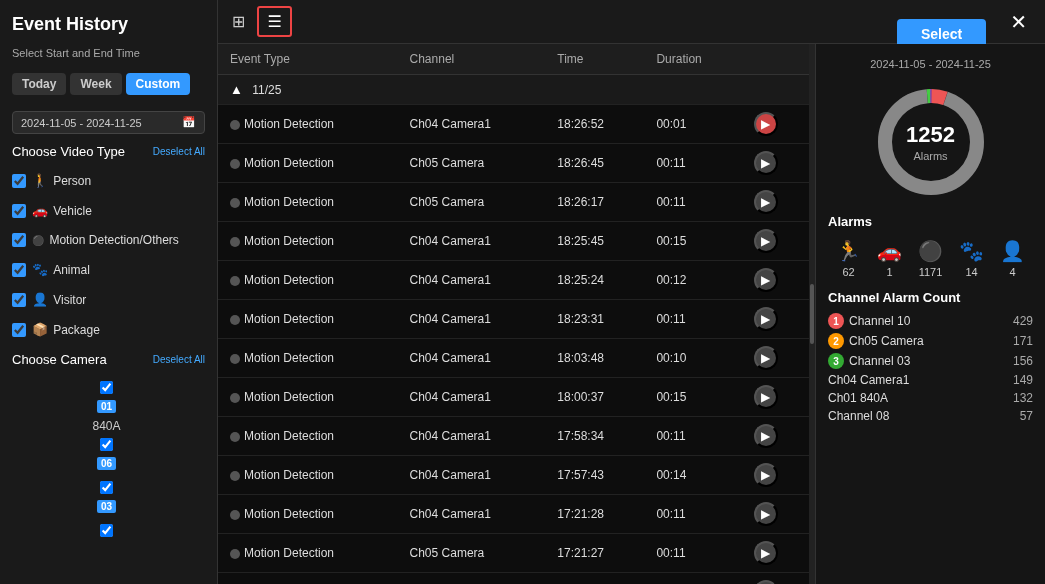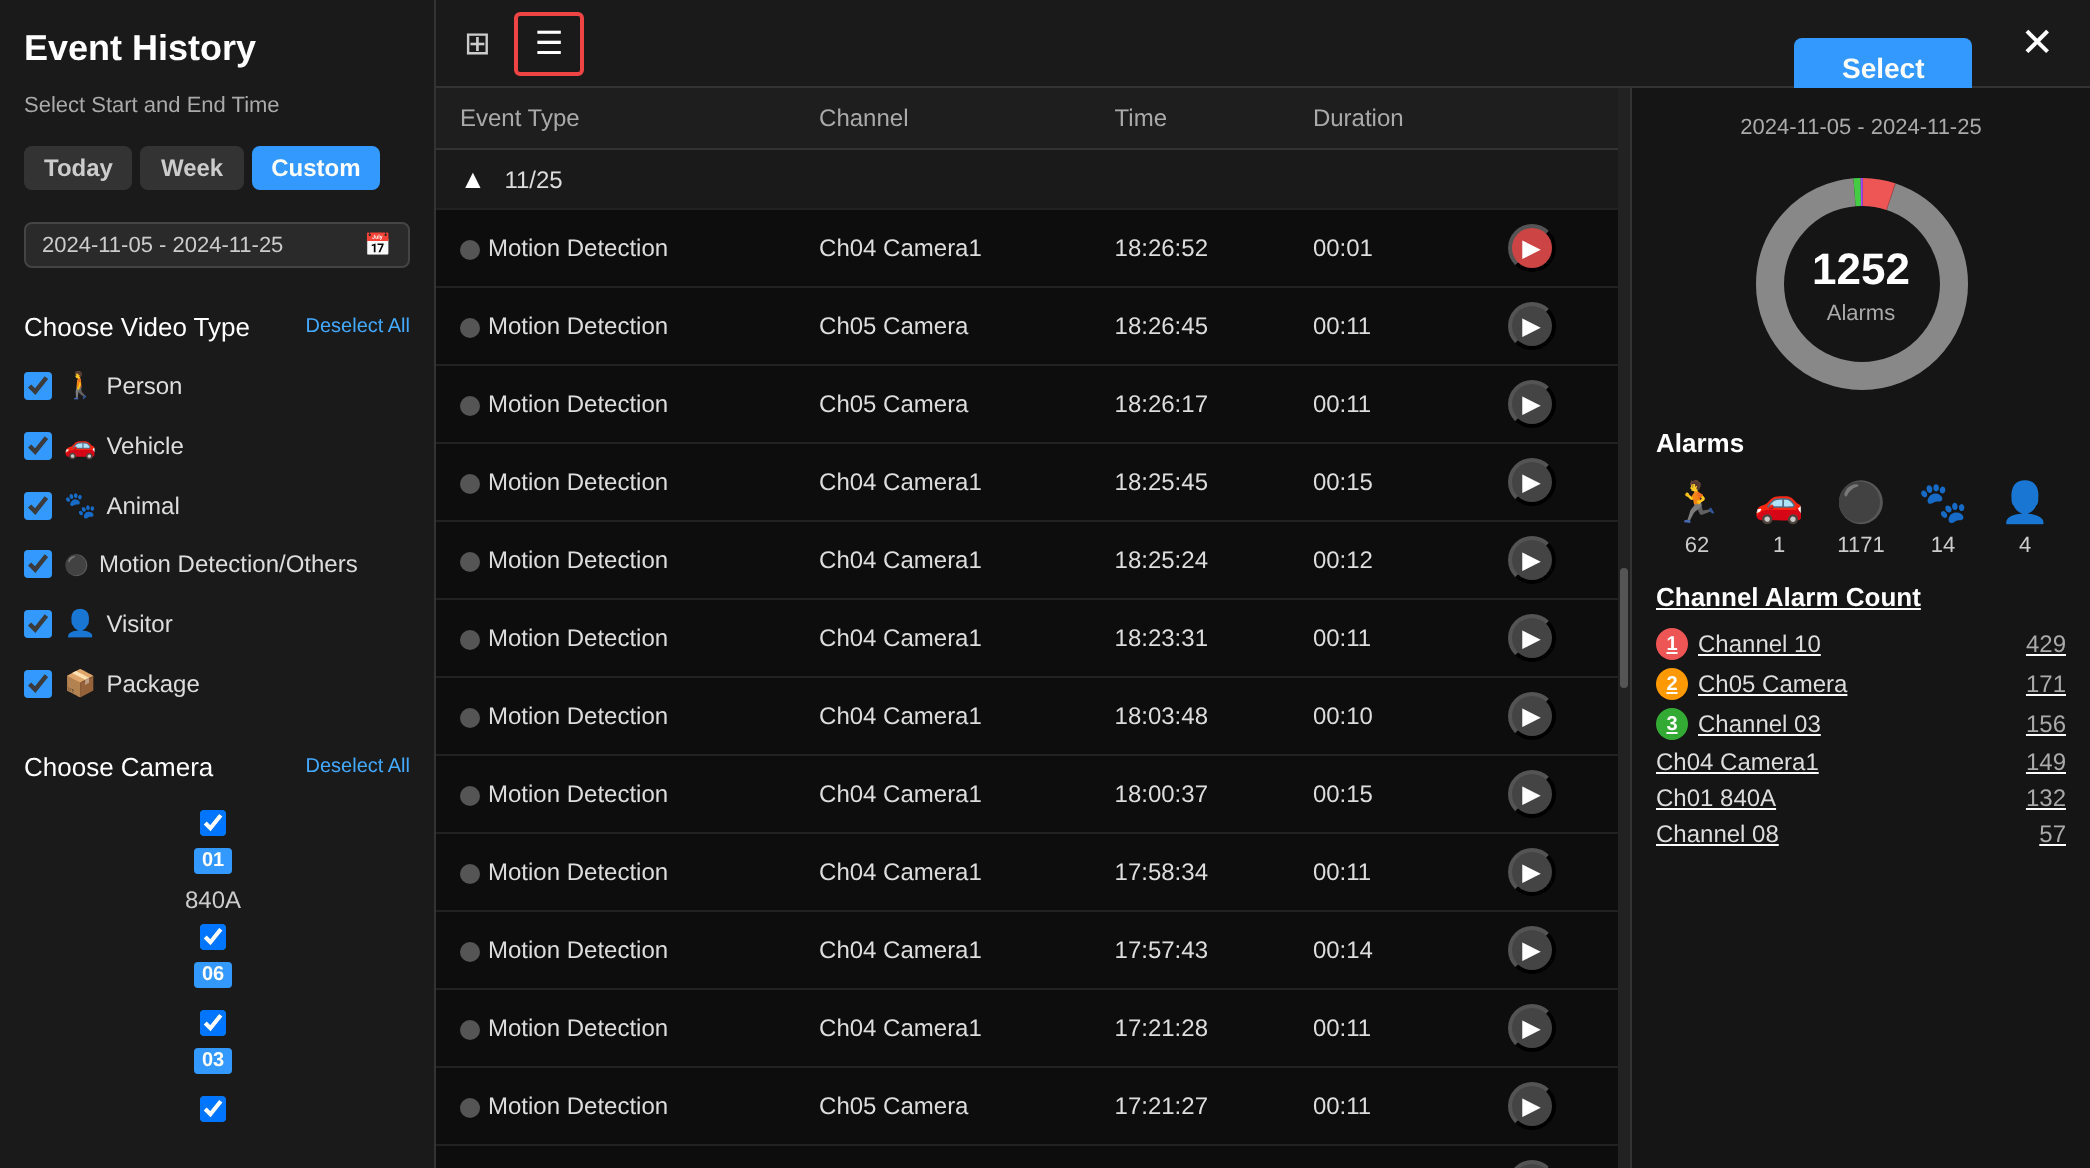--- a/index.html
+++ b/index.html
@@ -72,21 +72,20 @@
     }
     .calendar-icon {
       margin-left: auto;
       color: #aaa;
     }
     .video-type-header {
       display: flex;
       justify-content: space-between;
       align-items: center;
       margin-bottom: 4px;
-      margin-top: 12px;
     }
     .deselect-link {
       font-size: 10px;
       color: #4af;
       cursor: pointer;
     }
     .checkbox-row {
       display: flex;
       align-items: center;
       gap: 6px;
@@ -338,21 +337,20 @@
       font-size: 22px;
     }
     .alarm-icon-item .count {
       font-size: 11px;
       color: #ccc;
     }
     .channel-count-section {
       display: flex;
       flex-direction: column;
       gap: 6px;
-      text-decoration: underline;
     }
     .channel-count-title {
       font-size: 13px;
       font-weight: bold;
       color: #fff;
     }
     .channel-row {
       display: flex;
       align-items: center;
       justify-content: space-between;
@@ -429,25 +427,25 @@
   <div class="checkbox-row">
     <input type="checkbox" checked="" style="">
     <span class="checkbox-label"><span class="icon-person"></span>Person</span>
   </div>
   <div class="checkbox-row">
     <input type="checkbox" checked="" style="">
     <span class="checkbox-label"><span class="icon-vehicle"></span>Vehicle</span>
   </div>
   <div class="checkbox-row">
     <input type="checkbox" checked="" style="">
-    <span class="checkbox-label"><span class="icon-animal"></span>Animal</span>
+    <span class="checkbox-label"><span class="icon-motion"></span>Motion Detection/Others</span>
   </div>
   <div class="checkbox-row">
     <input type="checkbox" checked="" style="">
-    <span class="checkbox-label"><span class="icon-motion"></span>Motion Detection/Others</span>
+    <span class="checkbox-label"><span class="icon-animal"></span>Animal</span>
   </div>
   <div class="checkbox-row">
     <input type="checkbox" checked="" style="">
     <span class="checkbox-label"><span class="icon-visitor"></span>Visitor</span>
   </div>
   <div class="checkbox-row">
     <input type="checkbox" checked="" style="">
     <span class="checkbox-label"><span class="icon-package"></span>Package</span>
   </div>
 

